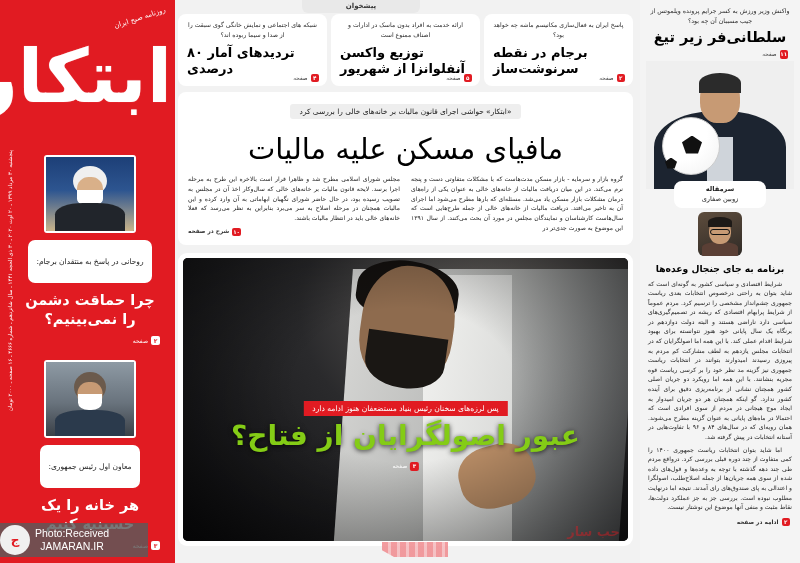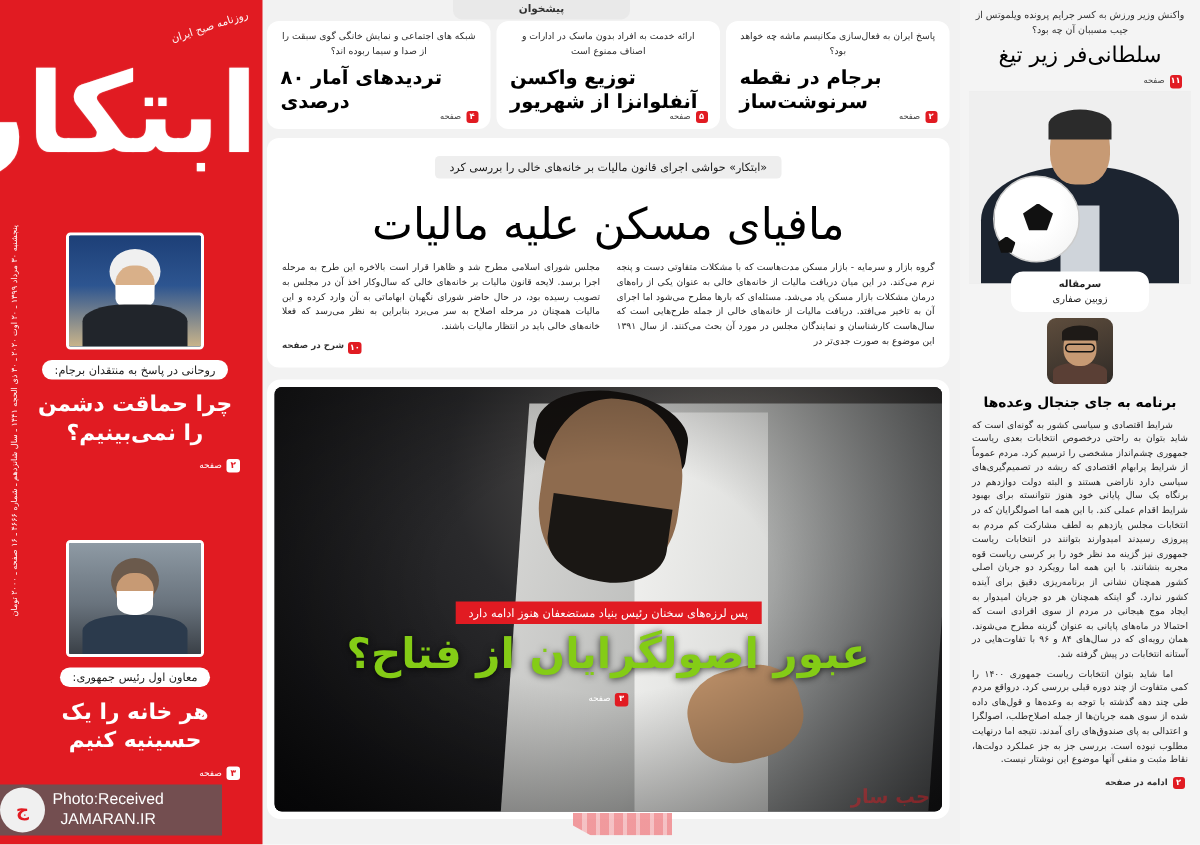--- a/index.html
+++ b/index.html
@@ -113,21 +113,21 @@
   .promo.one .p-body { width: 70px; height: 28px; background: #21252b; }
   .promo.two .p-body { width: 70px; height: 26px; background: #2b3a4c; }
 
   .promo-kicker {
     margin: 7px auto 0;
     background: #ffffff;
     color: #1a1a1a;
     font-size: 7.5px;
     line-height: 13px;
     border-radius: 7px;
-    padding: 0 8px;
+    padding: 15px 8px;
     display: inline-block;
     max-width: 138px;
     white-space: nowrap;
   }
   .promo-title {
     margin-top: 8px;
     color: #ffffff;
     font-size: 14.5px;
     font-weight: bold;
     line-height: 19px;
@@ -248,21 +248,21 @@
   .sb-kicker {
     font-size: 6.3px;
     line-height: 9.5px;
     text-align: center;
     color: #2b2b2b;
     padding: 2px 2px 0;
   }
   .sb-title {
     margin-top: 4px;
     font-size: 14.5px;
-    font-weight: normal;
+    font-weight: bold;
     text-align: center;
     line-height: 17px;
     letter-spacing: -.5px;
     color: #000;
   }
   .sb-page {
     margin-top: 4px;
     display: flex; align-items: center; gap: 3px;
     font-size: 5.6px; color: #444;
     padding-right: 6px;

